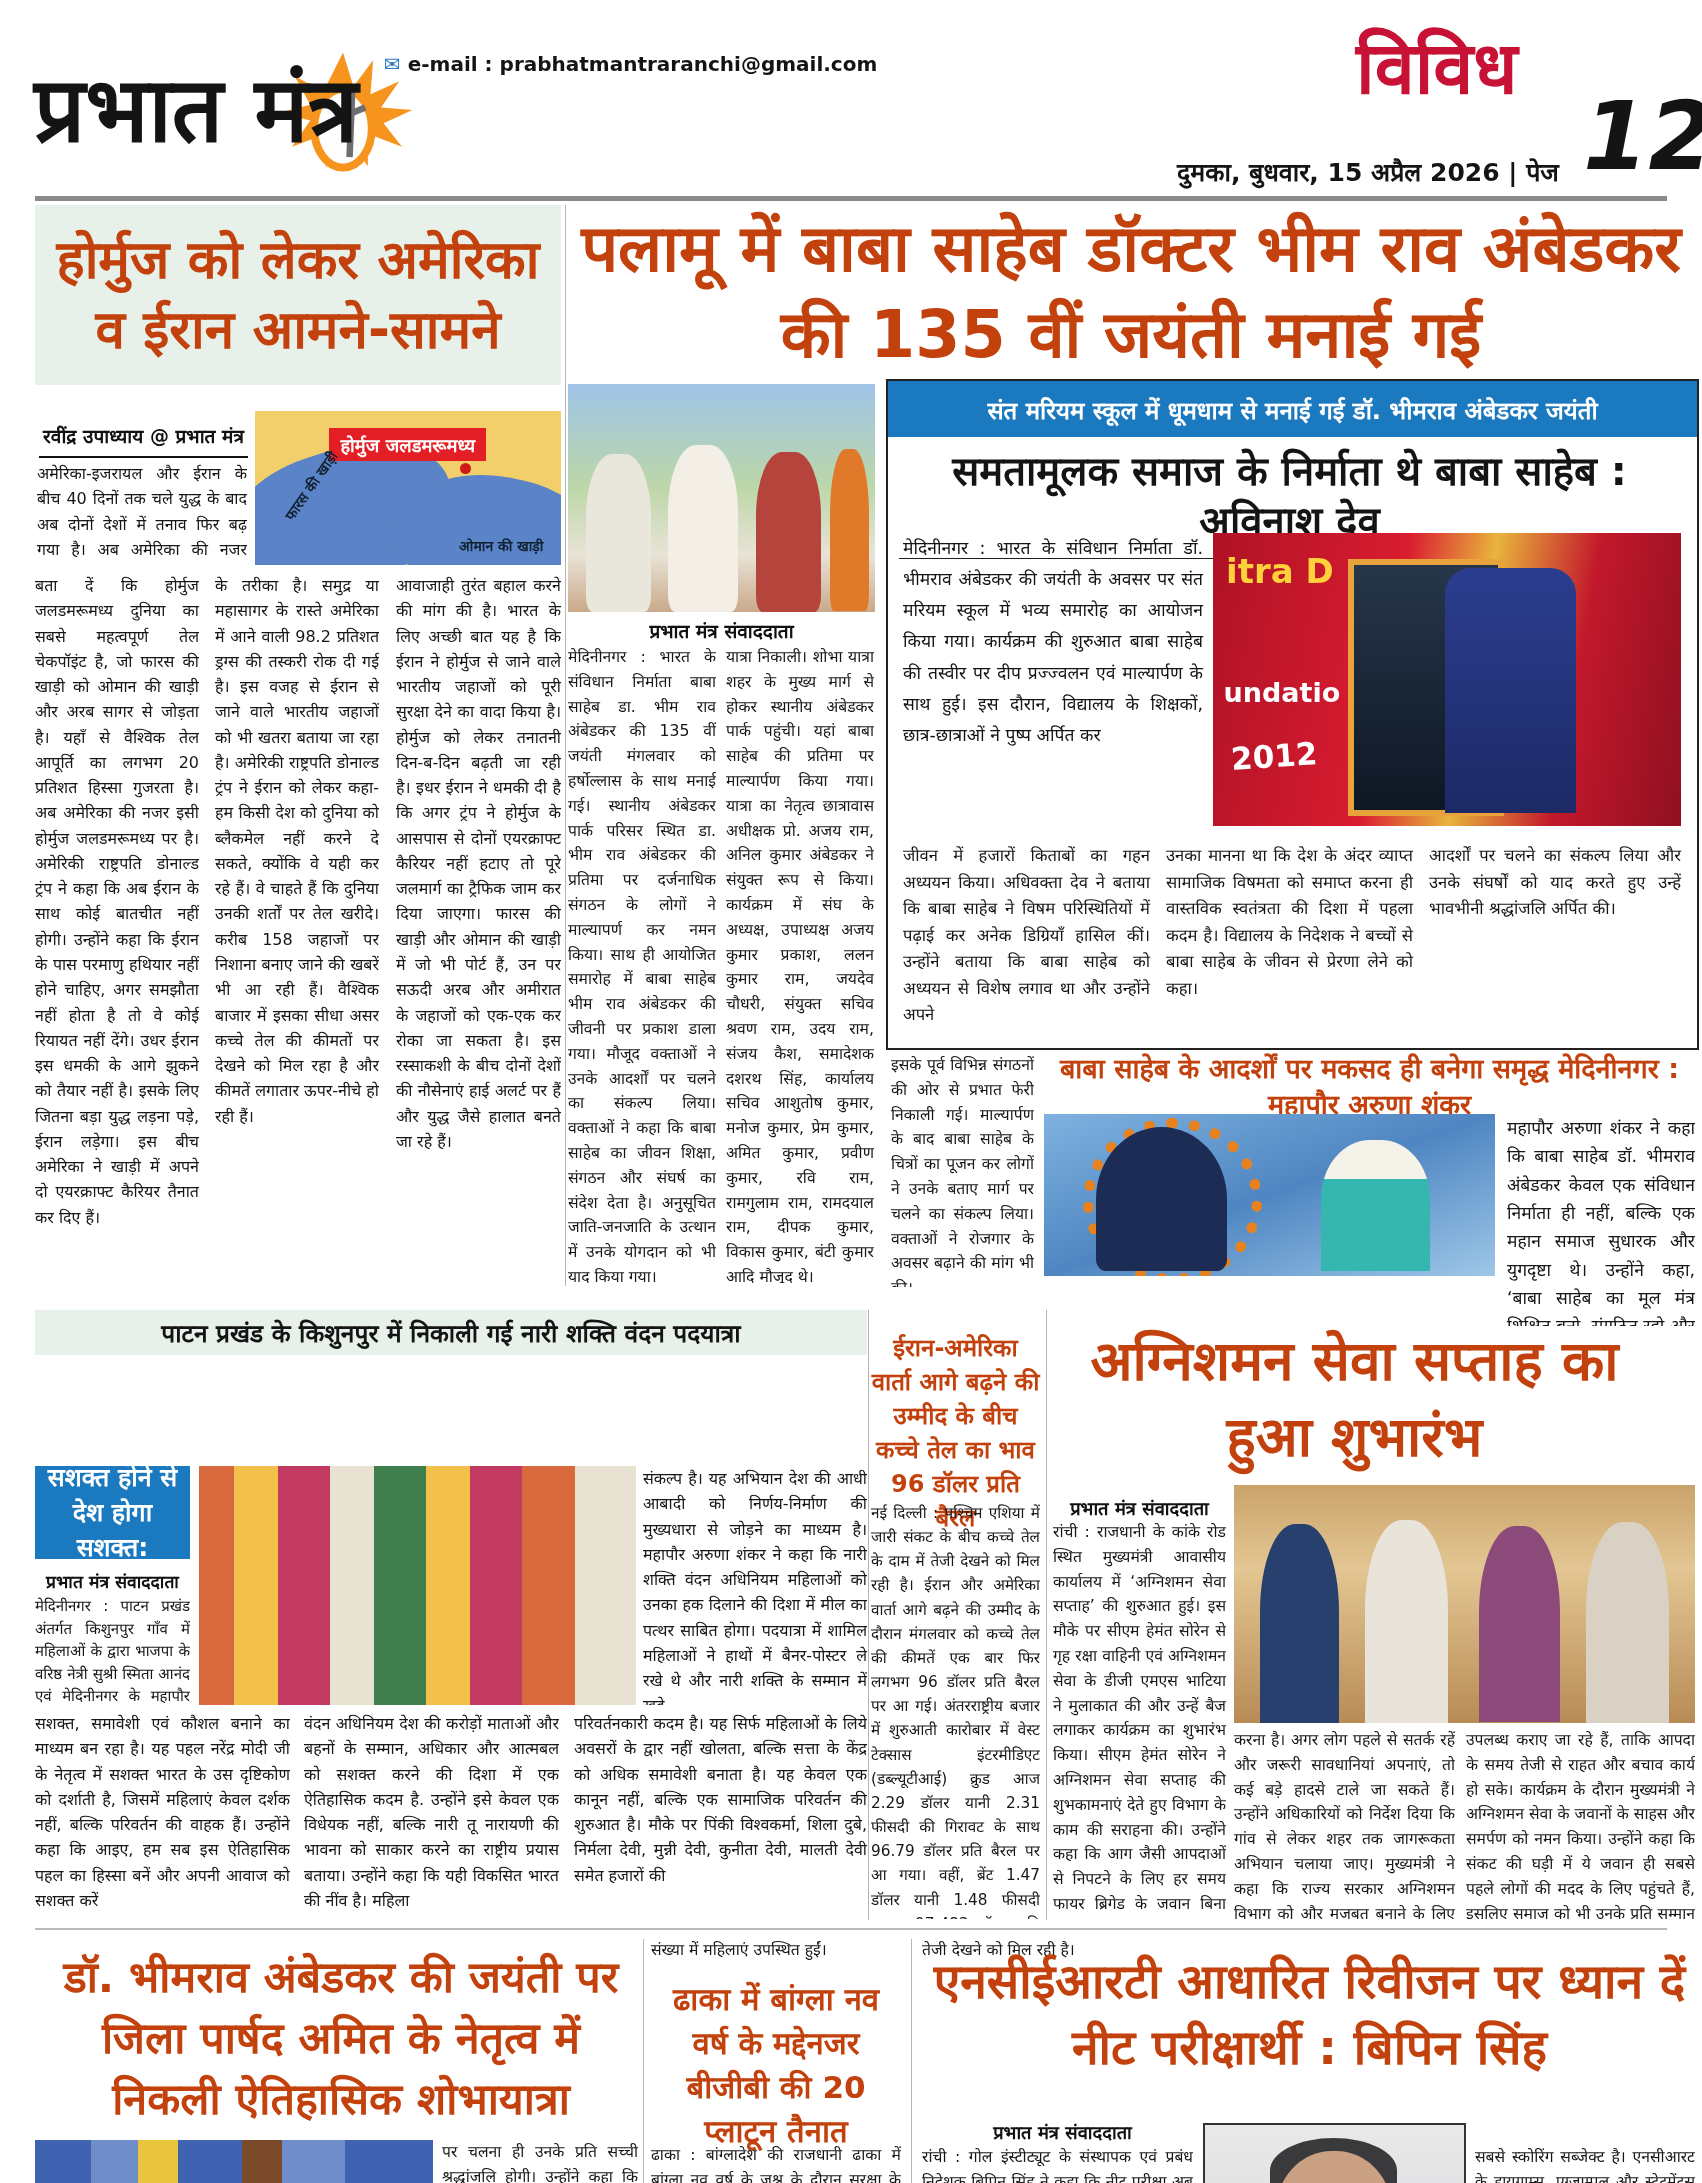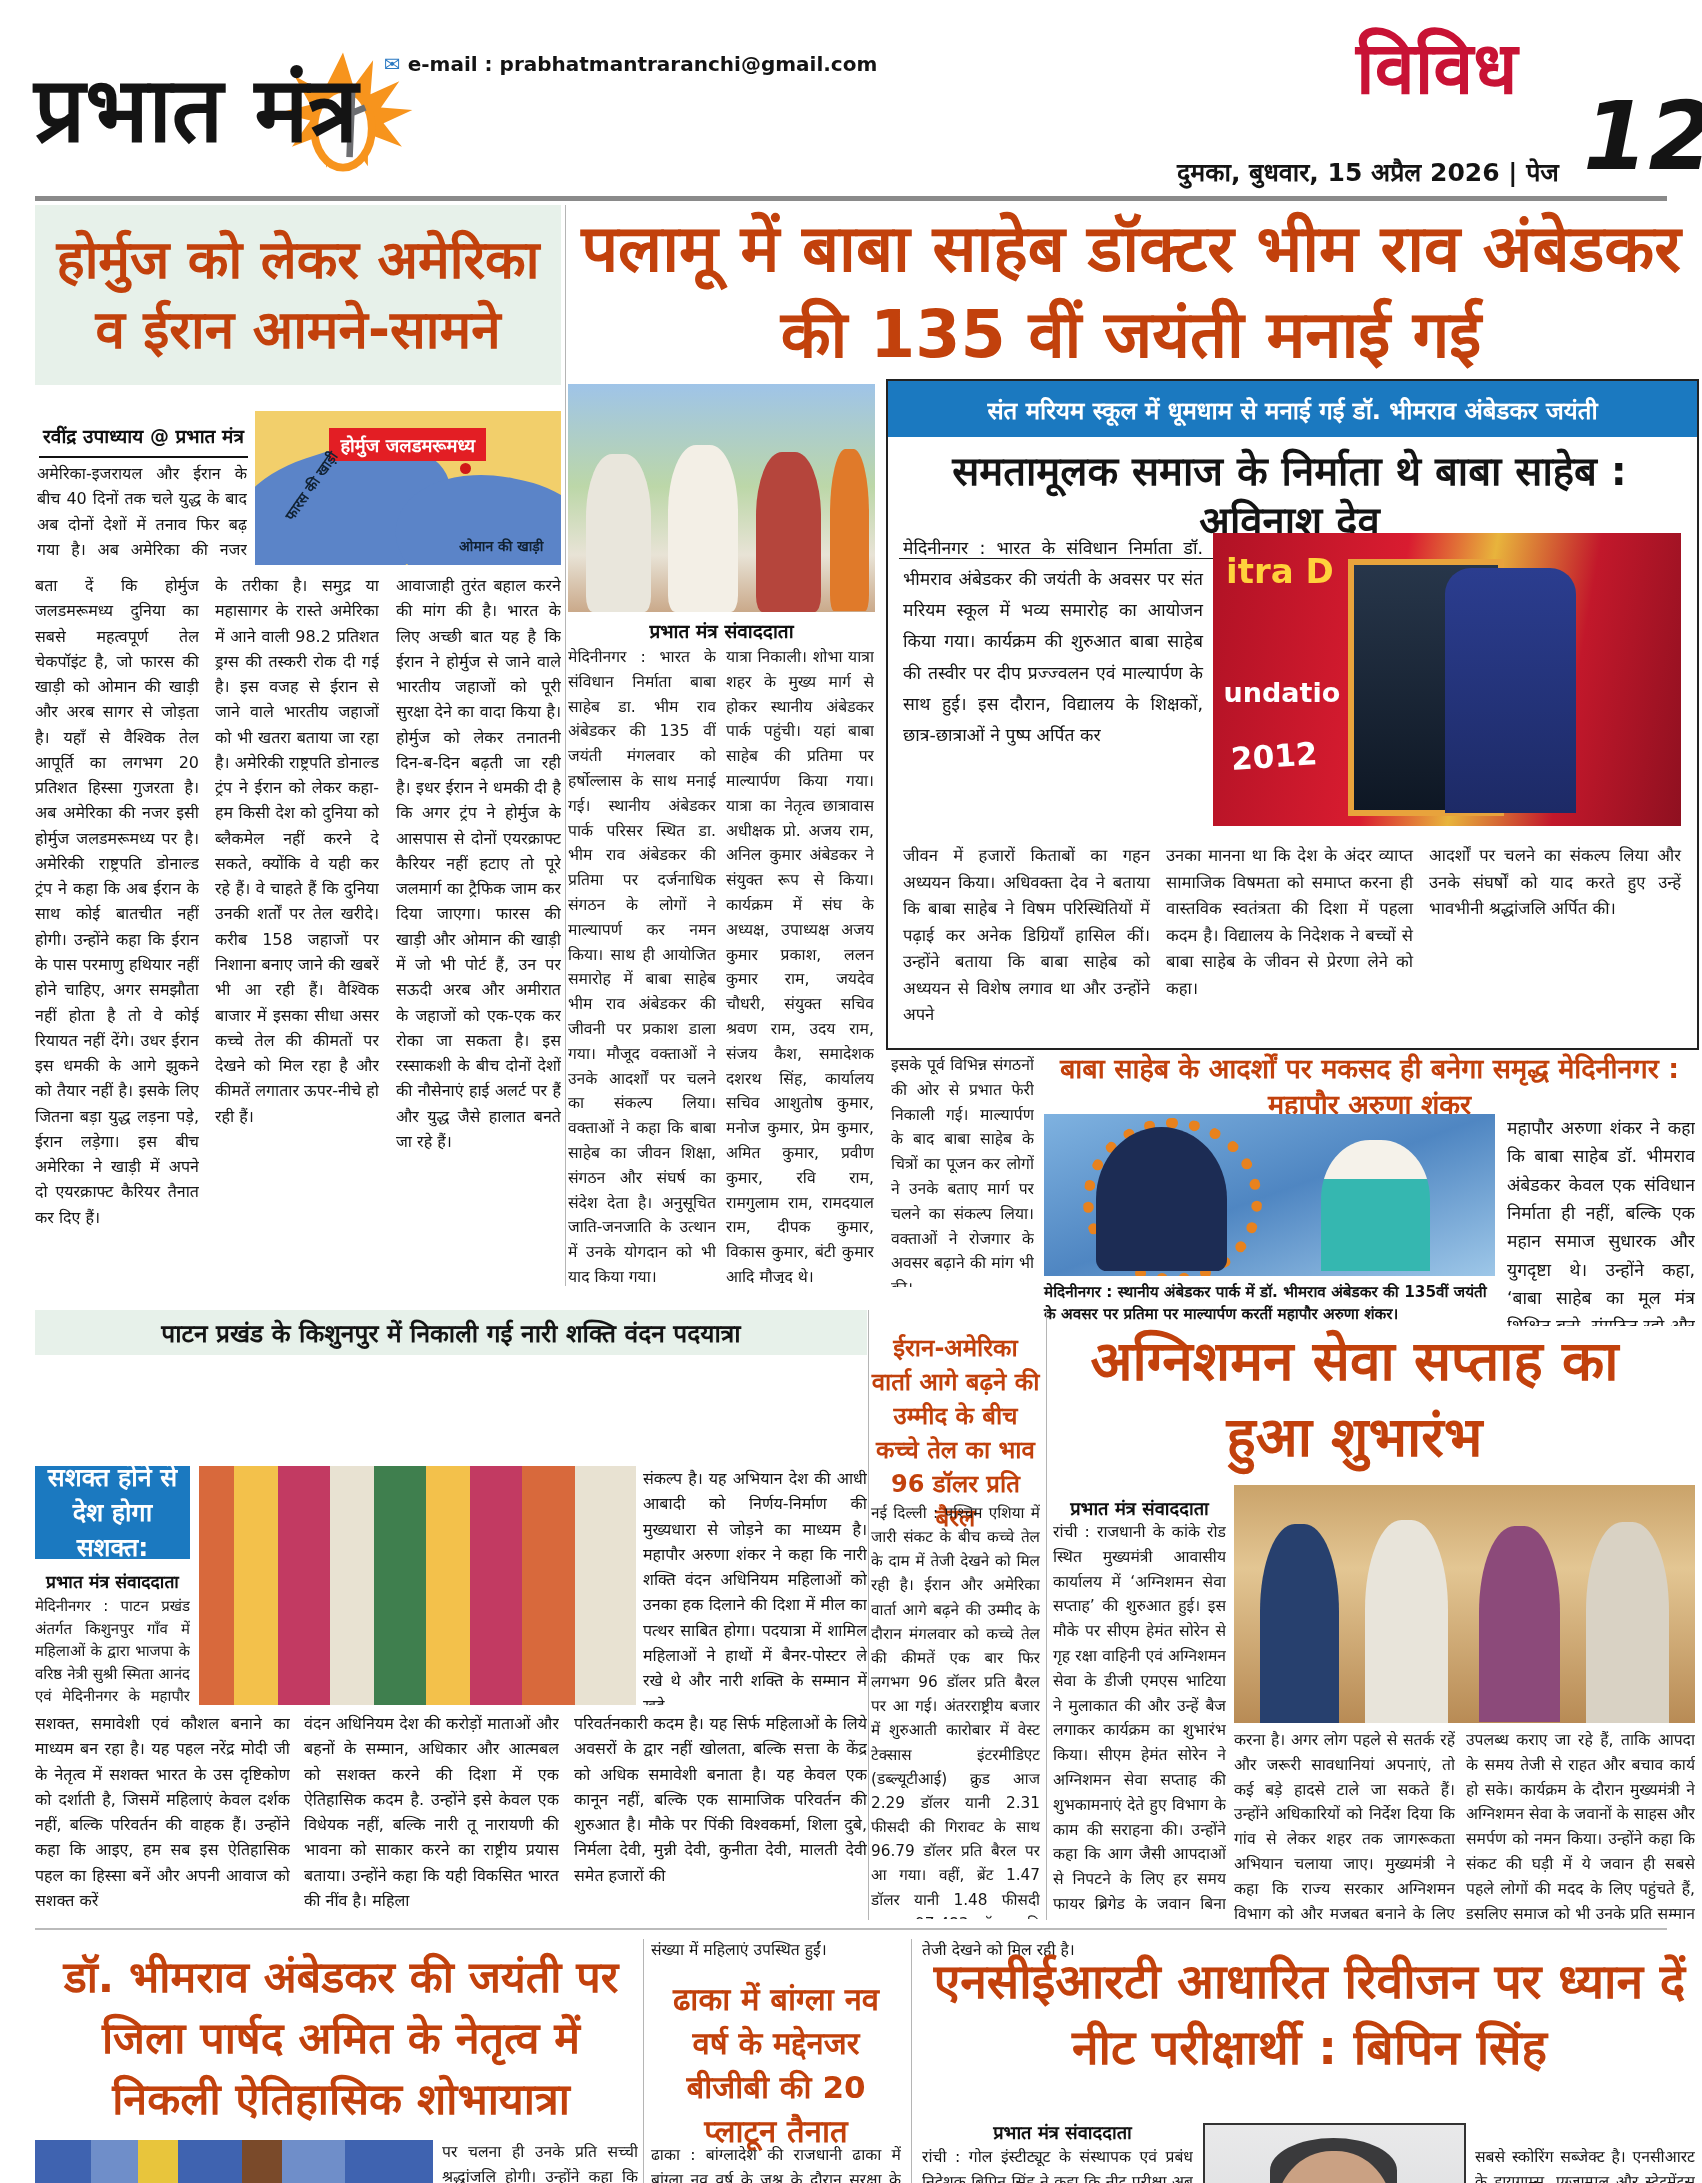--- a/index.html
+++ b/index.html
@@ -172,21 +172,20 @@
     <div class="sant-c2">उनका मानना था कि देश के अंदर व्याप्त सामाजिक विषमता को समाप्त करना ही वास्तविक स्वतंत्रता की दिशा में पहला कदम है। विद्यालय के निदेशक ने बच्चों से बाबा साहेब के जीवन से प्रेरणा लेने को कहा।</div>
     <div class="sant-c3">आदर्शों पर चलने का संकल्प लिया और उनके संघर्षों को याद करते हुए उन्हें भावभीनी श्रद्धांजलि अर्पित की।</div>
   </div>
 
   <div class="hl m-head">बाबा साहेब के आदर्शों पर मकसद ही बनेगा समृद्ध मेदिनीनगर : महापौर अरुणा शंकर</div>
   <div class="photo m-photo">
     <div class="garl"></div>
     <div class="statue"></div>
     <div class="lady"></div>
   </div>
-  <div class="m-caption">मेदिनीनगर : स्थानीय अंबेडकर पार्क में डॉ. भीमराव अंबेडकर की 135वीं जयंती के अवसर पर प्रतिमा पर माल्यार्पण करतीं महापौर अरुणा शंकर।</div>
   <div class="bt m-side">महापौर अरुणा शंकर ने कहा कि बाबा साहेब डॉ. भीमराव अंबेडकर केवल एक संविधान निर्माता ही नहीं, बल्कि एक महान समाज सुधारक और युगदृष्टा थे। उन्होंने कहा, ‘बाबा साहेब का मूल मंत्र शिक्षित बनो, संगठित रहो और संघर्ष करो आज भी हमें राह दिखाता है। उनके आदर्शों पर चलकर ही समृद्ध मेदिनीनगर का निर्माण हो सकता है।’</div>
 
   <div class="abs n-kicker">पाटन प्रखंड के किशुनपुर में निकाली गई नारी शक्ति वंदन पदयात्रा</div>
   <div class="photo n-photo"></div>
   <div class="abs n-box">नारी के सशक्त होने से देश होगा सशक्त: स्मिता</div>
   <div class="byline n-byline">प्रभात मंत्र संवाददाता</div>
   <div class="bt n-lead">मेदिनीनगर : पाटन प्रखंड अंतर्गत किशुनपुर गाँव में महिलाओं के द्वारा भाजपा के वरिष्ठ नेत्री सुश्री स्मिता आनंद एवं मेदिनीनगर के महापौर श्रीमती अरुणा शंकर के नेतृत्व में नारी शक्ति वंदन अधिनियम बिल के समर्थन में पदयात्रा निकाली गई। यह पद यात्रा किशुनपुर अम्बेडकर चौक से</div>
   <div class="bt n-right">संकल्प है। यह अभियान देश की आधी आबादी को निर्णय-निर्माण की मुख्यधारा से जोड़ने का माध्यम है। महापौर अरुणा शंकर ने कहा कि नारी शक्ति वंदन अधिनियम महिलाओं को उनका हक दिलाने की दिशा में मील का पत्थर साबित होगा। पदयात्रा में शामिल महिलाओं ने हाथों में बैनर-पोस्टर ले रखे थे और नारी शक्ति के सम्मान में खड़े</div>
   <div class="bt n-c1">सशक्त, समावेशी एवं कौशल बनाने का माध्यम बन रहा है। यह पहल नरेंद्र मोदी जी के नेतृत्व में सशक्त भारत के उस दृष्टिकोण को दर्शाती है, जिसमें महिलाएं केवल दर्शक नहीं, बल्कि परिवर्तन की वाहक हैं। उन्होंने कहा कि आइए, हम सब इस ऐतिहासिक पहल का हिस्सा बनें और अपनी आवाज को सशक्त करें</div>
   <div class="bt n-c2">वंदन अधिनियम देश की करोड़ों माताओं और बहनों के सम्मान, अधिकार और आत्मबल को सशक्त करने की दिशा में एक ऐतिहासिक कदम है. उन्होंने इसे केवल एक विधेयक नहीं, बल्कि नारी तू नारायणी की भावना को साकार करने का राष्ट्रीय प्रयास बताया। उन्होंने कहा कि यही विकसित भारत की नींव है। महिला</div>

